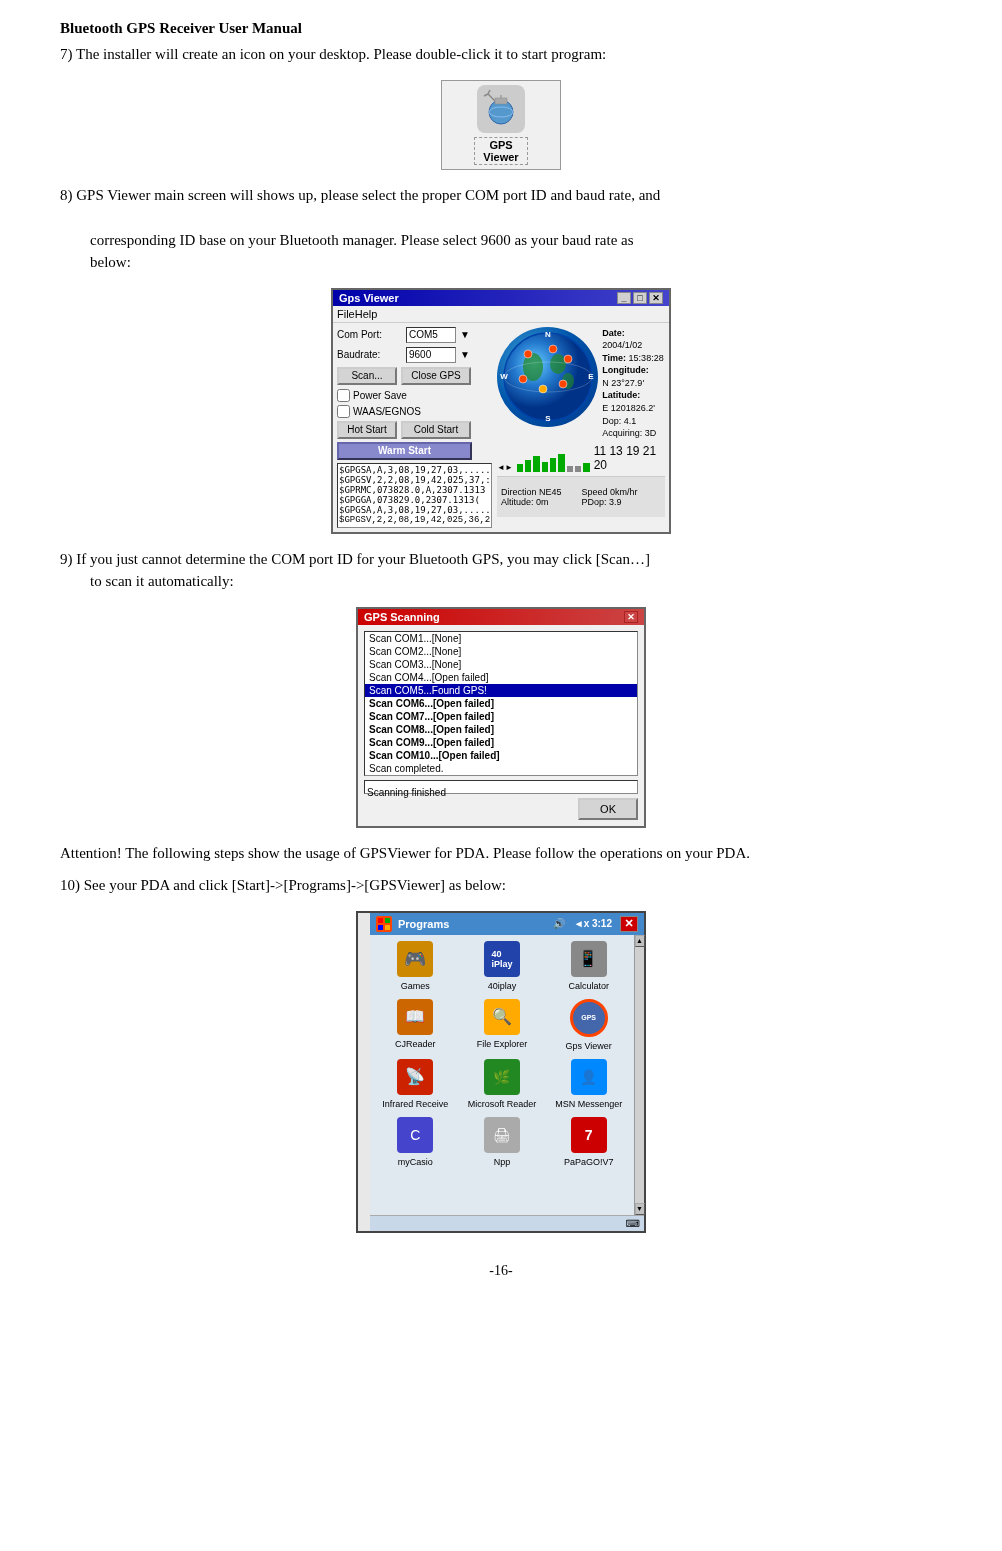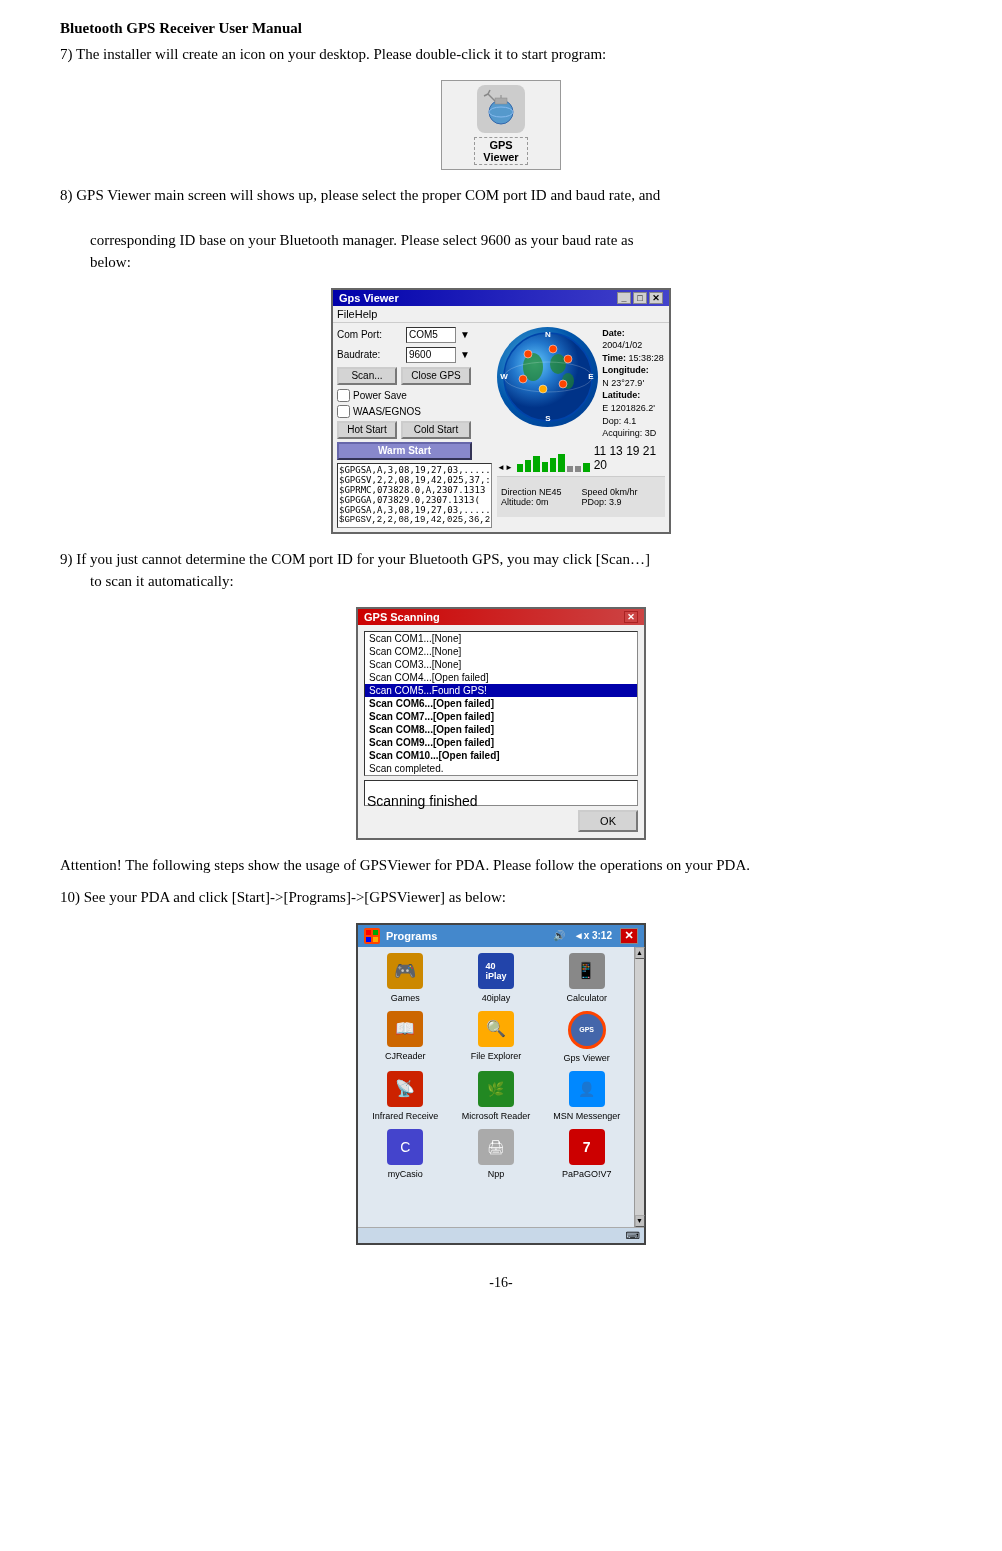--- a/index.html
+++ b/index.html
@@ -229,23 +229,23 @@
       font-size: 10px;
     }
     .scan-item.selected {
       background: #0000aa;
       color: white;
     }
     .scan-item.failed {
       font-weight: bold;
     }
     .scan-status {
-      font-size: 14px;
+      font-size: 10px;
       margin: 4px 0;
-      padding: 12px 2px;
+      padding: 6px 2px;
       border: 1px inset #888;
       background: white;
       height: 14px;
     }
     .scan-ok-row {
       display: flex;
       justify-content: flex-end;
       margin-top: 4px;
     }
     .scan-ok-btn {
@@ -256,20 +256,21 @@
       padding: 0 20px;
       cursor: pointer;
     }
     
     .pda-window {
       border: 2px solid #444;
       background: #e8e8e8;
       font-family: Arial, sans-serif;
       font-size: 11px;
       width: 290px;
+      padding-left: 12px;
     }
     .pda-title {
       background: #4488cc;
       color: white;
       padding: 3px 6px;
       font-size: 11px;
       font-weight: bold;
       display: flex;
       align-items: center;
       justify-content: space-between;

